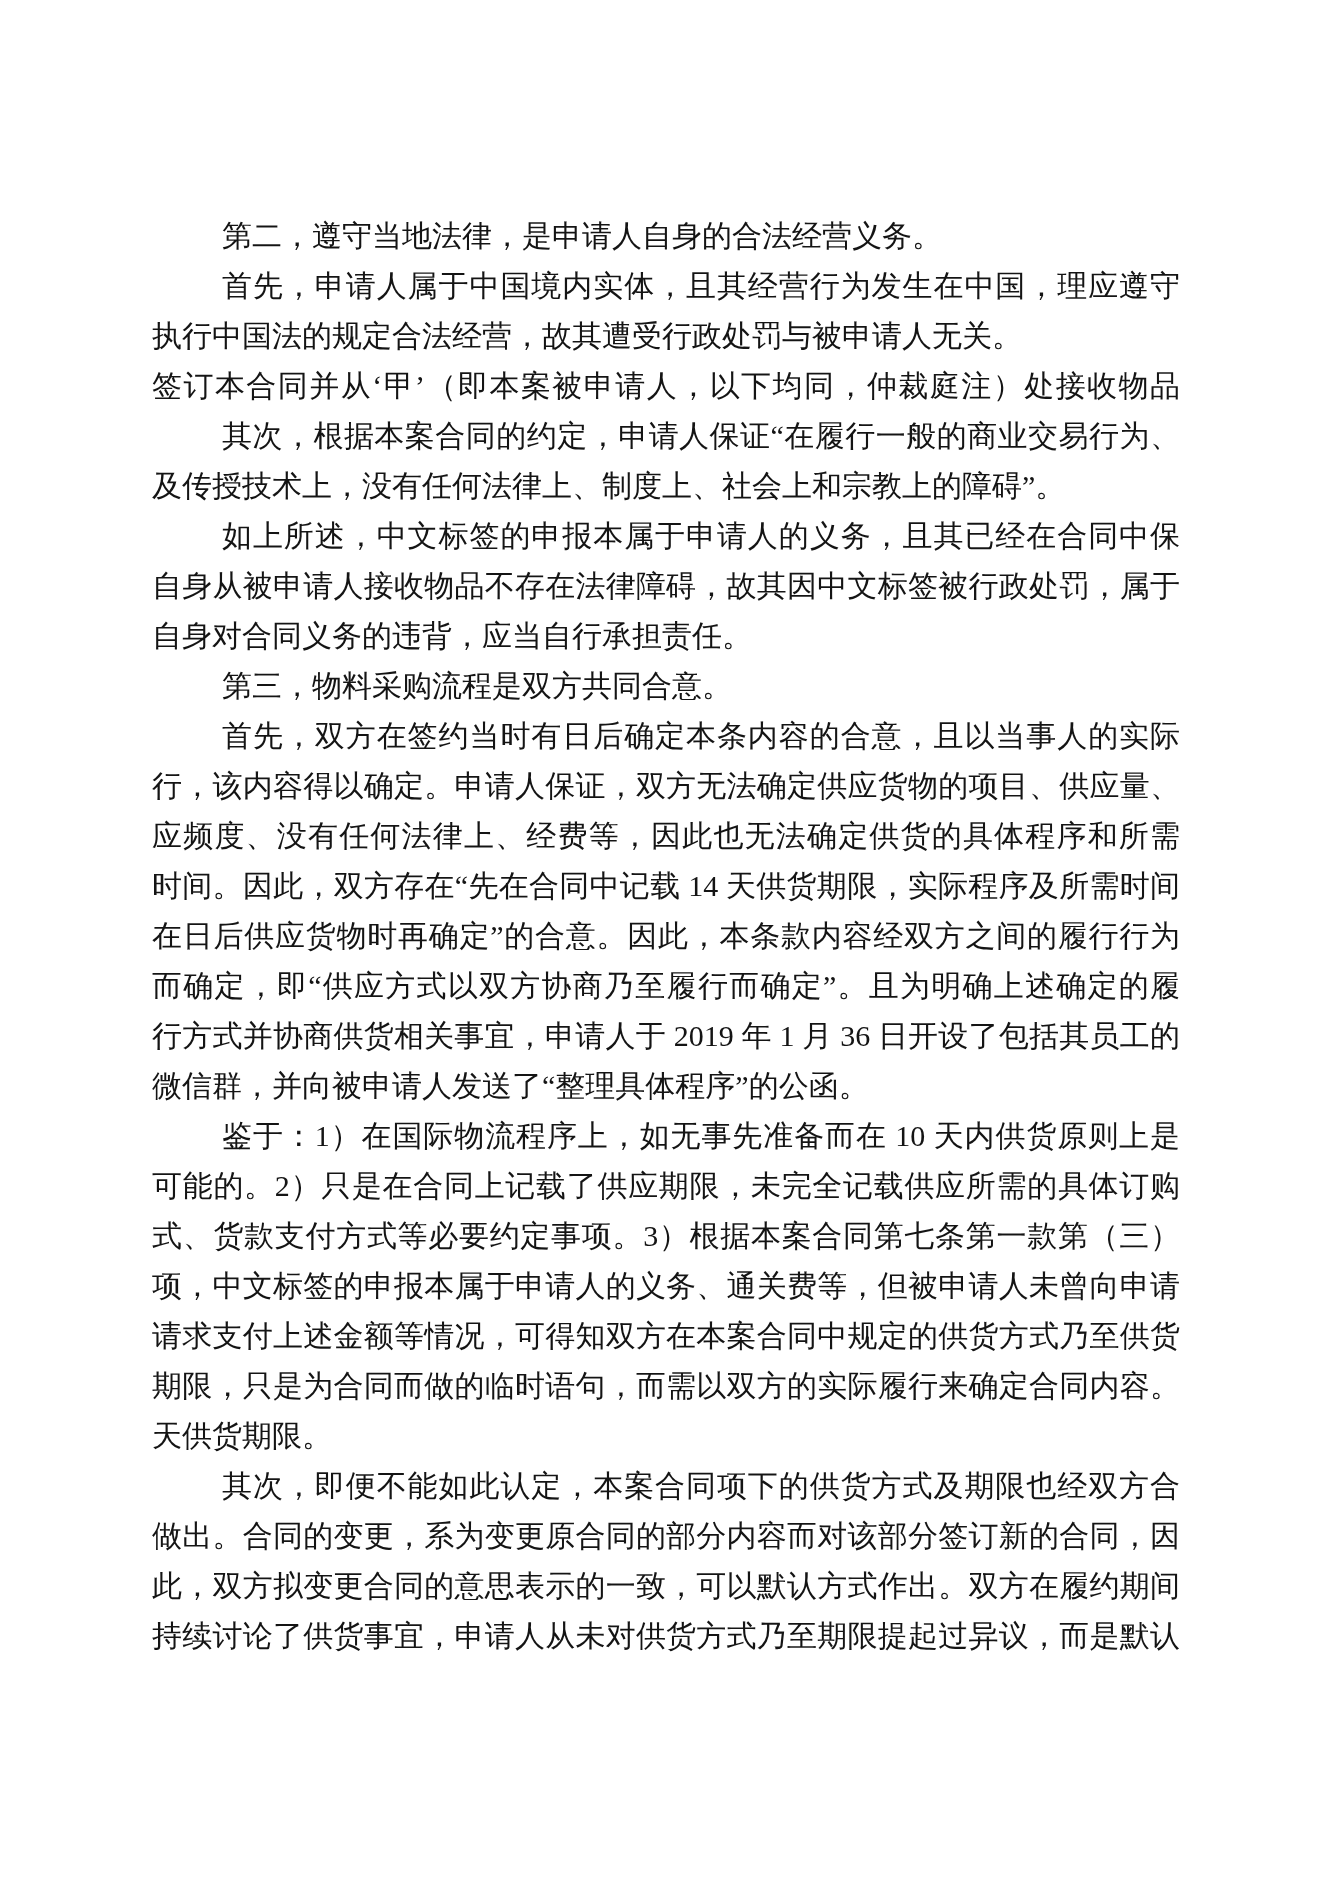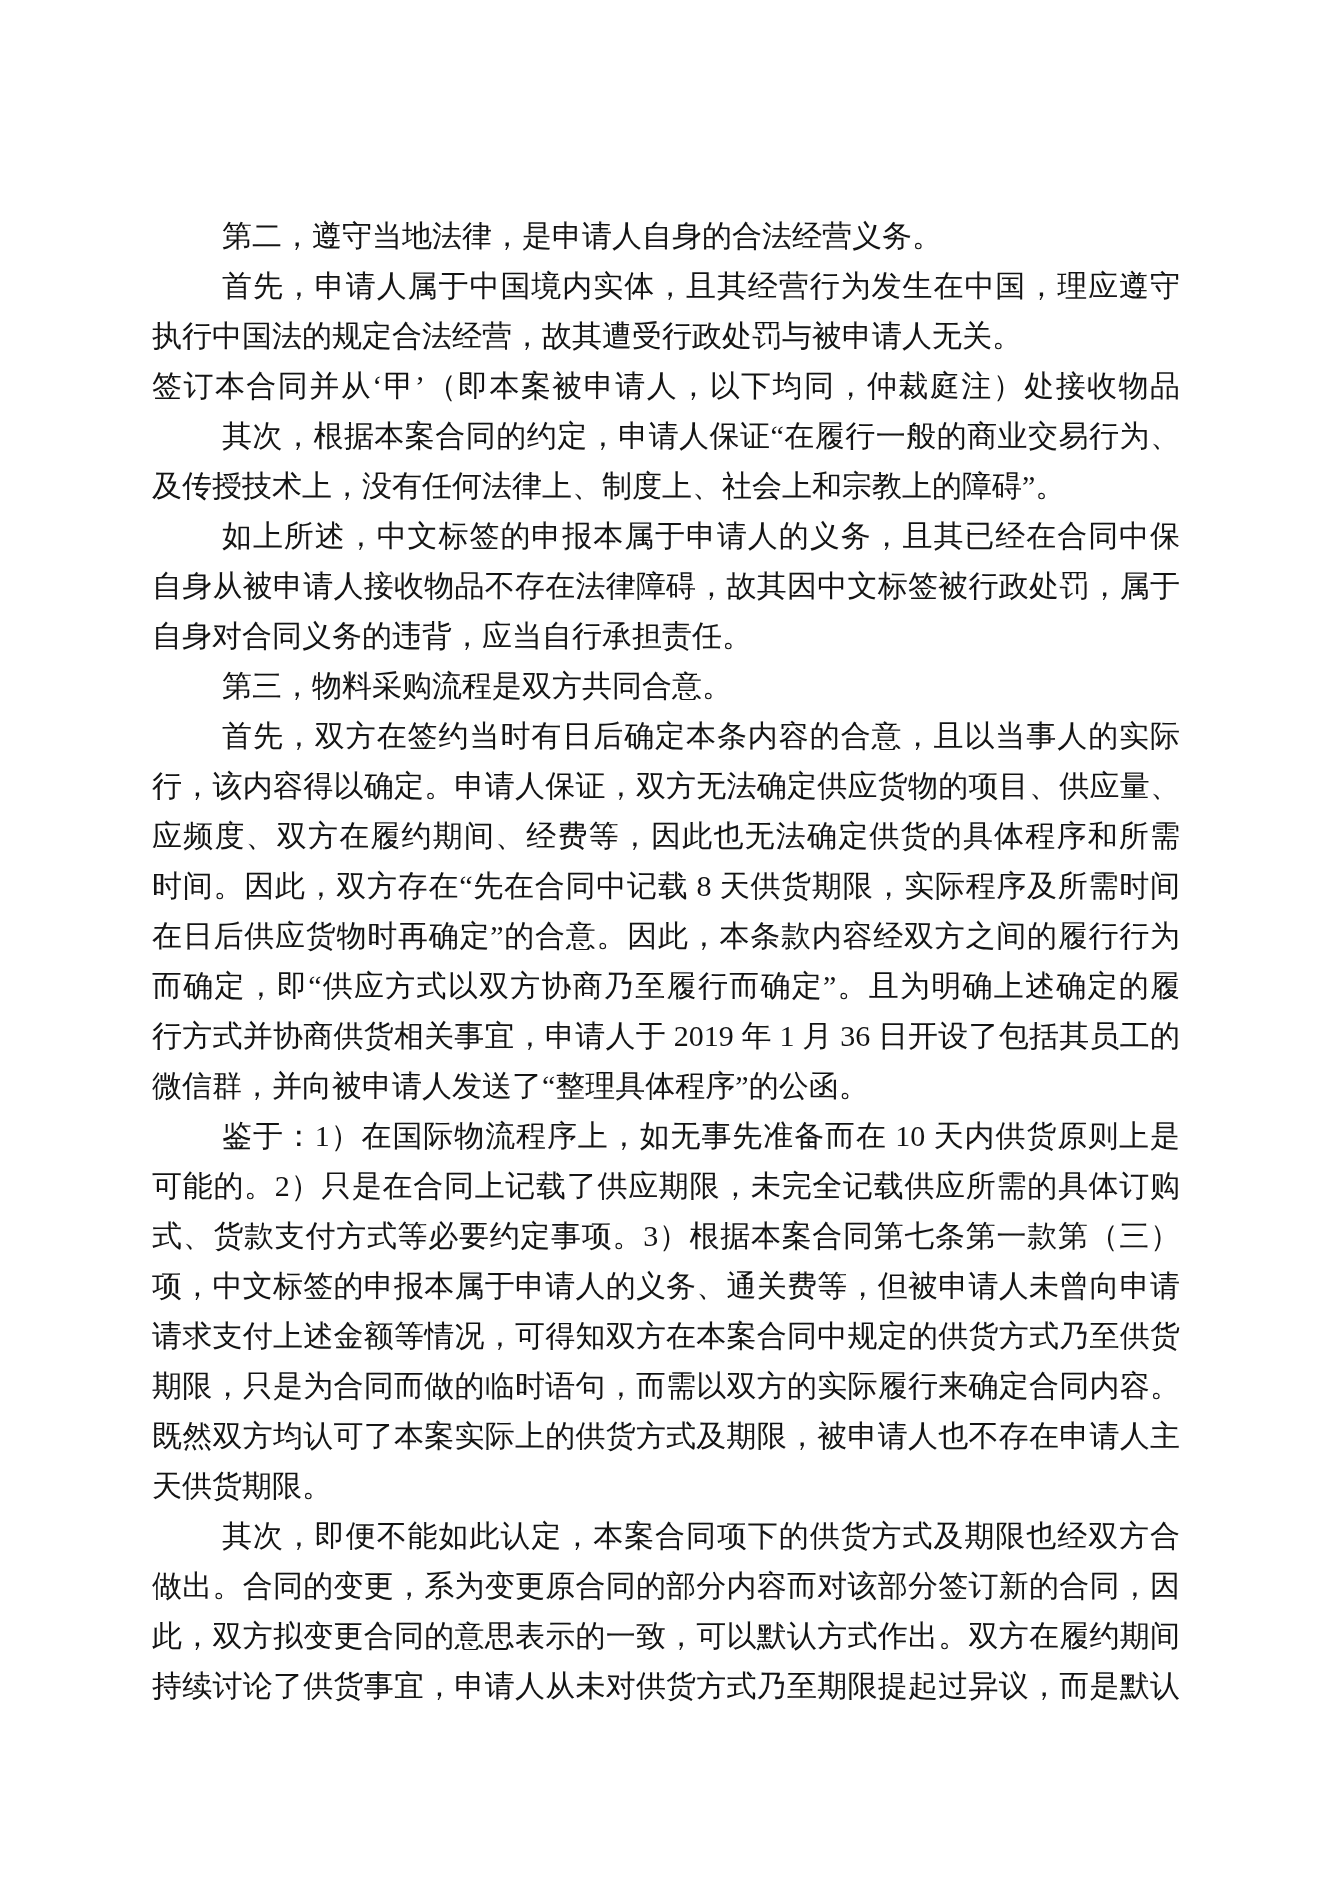--- a/index.html
+++ b/index.html
@@ -65,36 +65,35 @@
       <div class="line short">自身对合同义务的违背，应当自行承担责任。</div>
     </section>
 
     <section class="para">
       <div class="line indent short">第三，物料采购流程是双方共同合意。</div>
     </section>
 
     <section class="para">
       <div class="line indent">首先，双方在签约当时有日后确定本条内容的合意，且以当事人的实际履</div>
       <div class="line">行，该内容得以确定。申请人保证，双方无法确定供应货物的项目、供应量、供</div>
-      <div class="line">应频度、双方在履约期间、经费等，因此也无法确定供货的具体程序和所需</div>
-      <div class="line">时间。因此，双方存在“先在合同中记载 8 天供货期限，实际程序及所需时间</div>
+      <div class="line">应频度、没有任何法律上、经费等，因此也无法确定供货的具体程序和所需</div>
+      <div class="line">时间。因此，双方存在“先在合同中记载 14 天供货期限，实际程序及所需时间</div>
       <div class="line">在日后供应货物时再确定”的合意。因此，本条款内容经双方之间的履行行为</div>
       <div class="line">而确定，即“供应方式以双方协商乃至履行而确定”。且为明确上述确定的履</div>
       <div class="line">行方式并协商供货相关事宜，申请人于 2019 年 1 月 36 日开设了包括其员工的</div>
       <div class="line short">微信群，并向被申请人发送了“整理具体程序”的公函。</div>
     </section>
 
     <section class="para">
       <div class="line indent">鉴于：1）在国际物流程序上，如无事先准备而在 10 天内供货原则上是不</div>
       <div class="line">可能的。2）只是在合同上记载了供应期限，未完全记载供应所需的具体订购方</div>
       <div class="line">式、货款支付方式等必要约定事项。3）根据本案合同第七条第一款第（三）</div>
       <div class="line">项，中文标签的申报本属于申请人的义务、通关费等，但被申请人未曾向申请人</div>
       <div class="line">请求支付上述金额等情况，可得知双方在本案合同中规定的供货方式乃至供货</div>
       <div class="line">期限，只是为合同而做的临时语句，而需以双方的实际履行来确定合同内容。</div>
-      <div class="line">既然双方均认可了本案实际上的供货方式及期限，被申请人也不存在申请人主</div>
       <div class="line short">天供货期限。</div>
     </section>
 
     <section class="para">
       <div class="line indent">其次，即便不能如此认定，本案合同项下的供货方式及期限也经双方合意</div>
       <div class="line">做出。合同的变更，系为变更原合同的部分内容而对该部分签订新的合同，因</div>
       <div class="line">此，双方拟变更合同的意思表示的一致，可以默认方式作出。双方在履约期间</div>
       <div class="line">持续讨论了供货事宜，申请人从未对供货方式乃至期限提起过异议，而是默认</div>
     </section>
 

